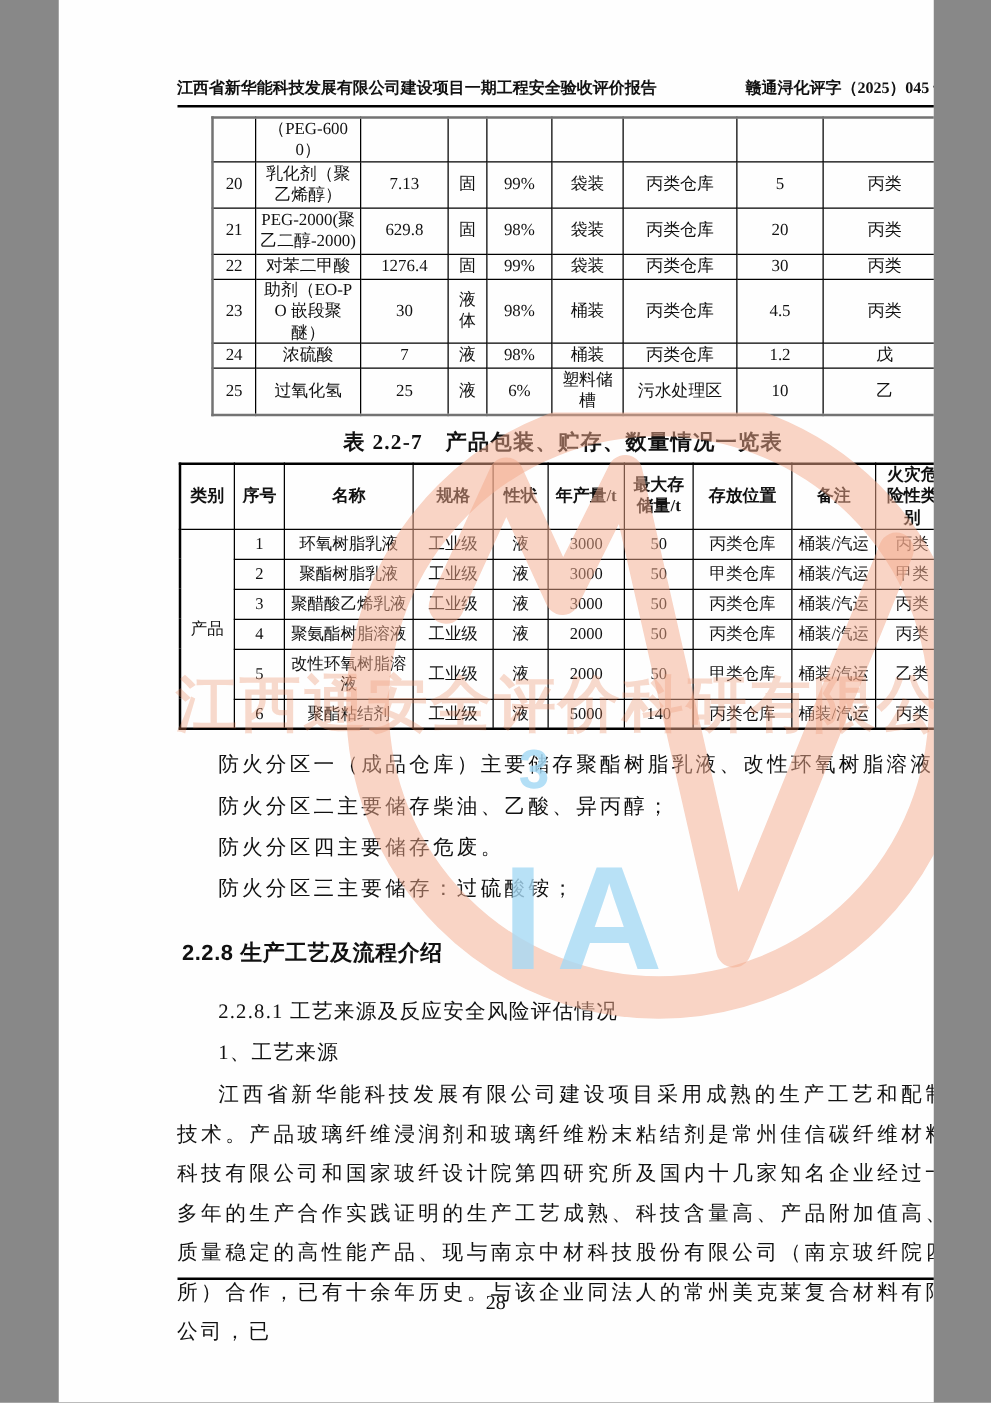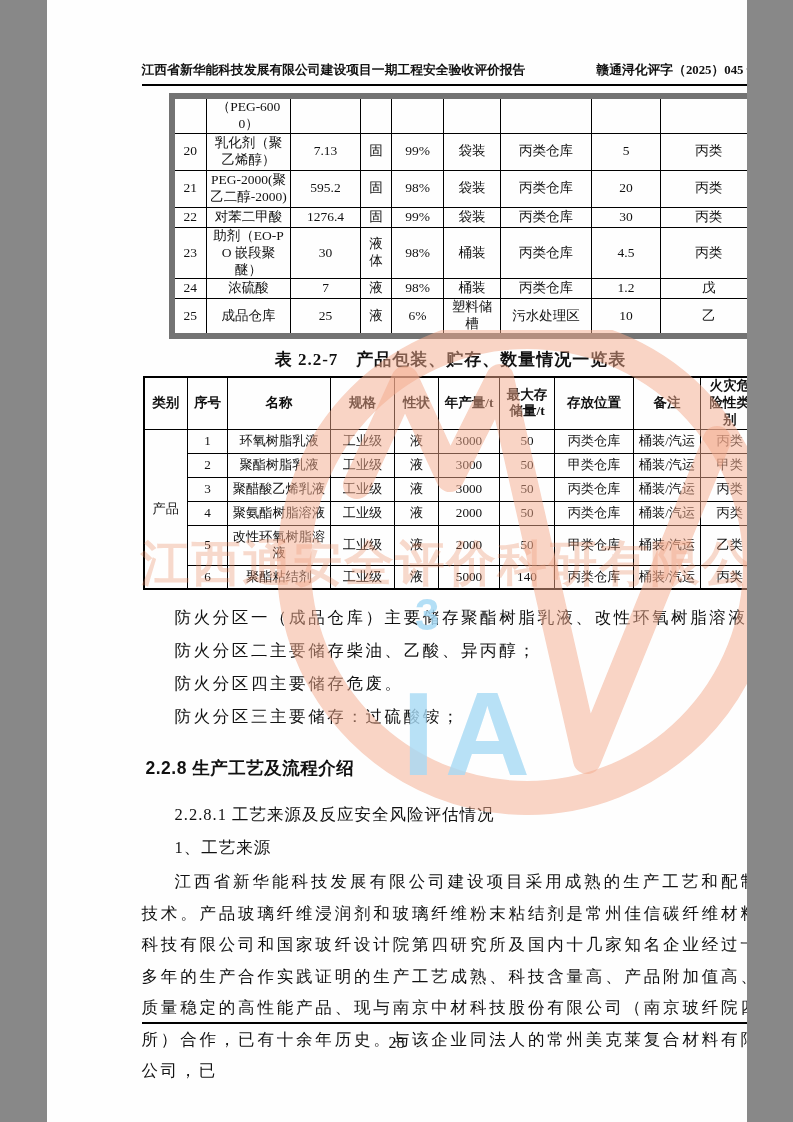--- a/index.html
+++ b/index.html
@@ -10,21 +10,21 @@
     font-family:"Liberation Serif","DejaVu Serif",serif; color:#111;
   }
   .content { position:absolute; left:95px; top:62px; width:618px; z-index:10; }
   .doc-header { display:flex; justify-content:space-between; align-items:flex-end;
     font-weight:bold; font-size:12.8px; padding-bottom:5px; border-bottom:2px solid #000; }
   .doc-header .hr-right { white-space:nowrap; }
 
   table { border-collapse:collapse; table-layout:fixed; }
   td, th { border:1px solid #000; text-align:center; vertical-align:middle;
     padding:0 2px; line-height:1.25; overflow:hidden; word-break:break-all; }
-  .t1 { width:588px; margin:7px 0 0 27px; font-size:13.5px; border:6px solid #737373; }
+  .t1 { width:588px; margin:7px 0 0 27px; font-size:13.5px; border:2px solid #737373; }
   .t2 { width:616px; margin:5px 0 0 1px;  font-size:13.2px; border:2px solid #000; }
   .t2 th { font-weight:bold; font-size:13.5px; }
   .h20 td { height:20px; } .h37 td { height:37px; } .h24 td { height:24px; } .h40 td { height:40px; }
 
   .tbl-title { margin-top:9px; text-align:center; font-weight:bold; font-size:17px; letter-spacing:1px; }
 
   .para-block { margin-top:11px; }
   .p-just { font-size:16.5px; line-height:33px; text-align:justify; text-indent:2em;
     letter-spacing:2.6px; word-break:break-all; }
   .p-line { font-size:16.5px; line-height:33px; text-indent:2em; letter-spacing:2.6px; white-space:nowrap; }
@@ -90,21 +90,21 @@
             <td>固</td>
         <td>99%</td>
             <td>袋装</td>
         <td>丙类仓库</td>
             <td>5</td>
         <td>丙类</td>
       </tr>
       <tr class="h37">
         <td>21</td>
             <td>PEG-2000(聚乙二醇-2000)</td>
-        <td>595.2</td>
+        <td>629.8</td>
             <td>固</td>
         <td>98%</td>
             <td>袋装</td>
         <td>丙类仓库</td>
             <td>20</td>
         <td>丙类</td>
       </tr>
       <tr class="h20">
         <td>22</td>
             <td>对苯二甲酸</td>
@@ -133,21 +133,21 @@
         <td>7</td>
             <td>液</td>
         <td>98%</td>
             <td>桶装</td>
         <td>丙类仓库</td>
             <td>1.2</td>
         <td>戊</td>
       </tr>
       <tr class="h37">
         <td>25</td>
-            <td>成品仓库</td>
+            <td>过氧化氢</td>
         <td>25</td>
             <td>液</td>
         <td>6%</td>
             <td>塑料储槽</td>
         <td>污水处理区</td>
             <td>10</td>
         <td>乙</td>
       </tr>
     </tbody>
       </table>

